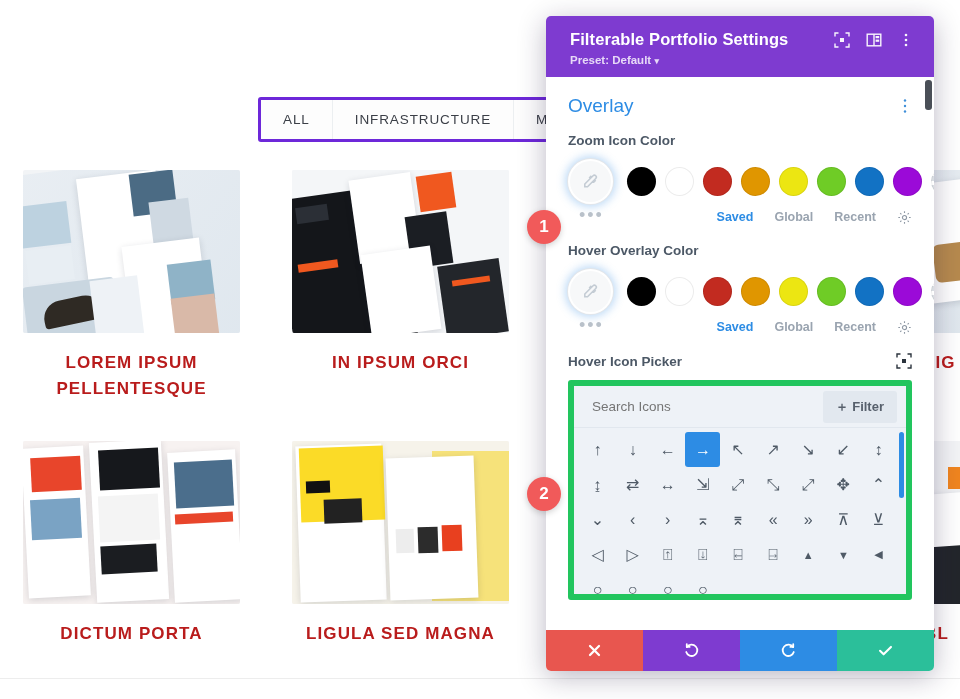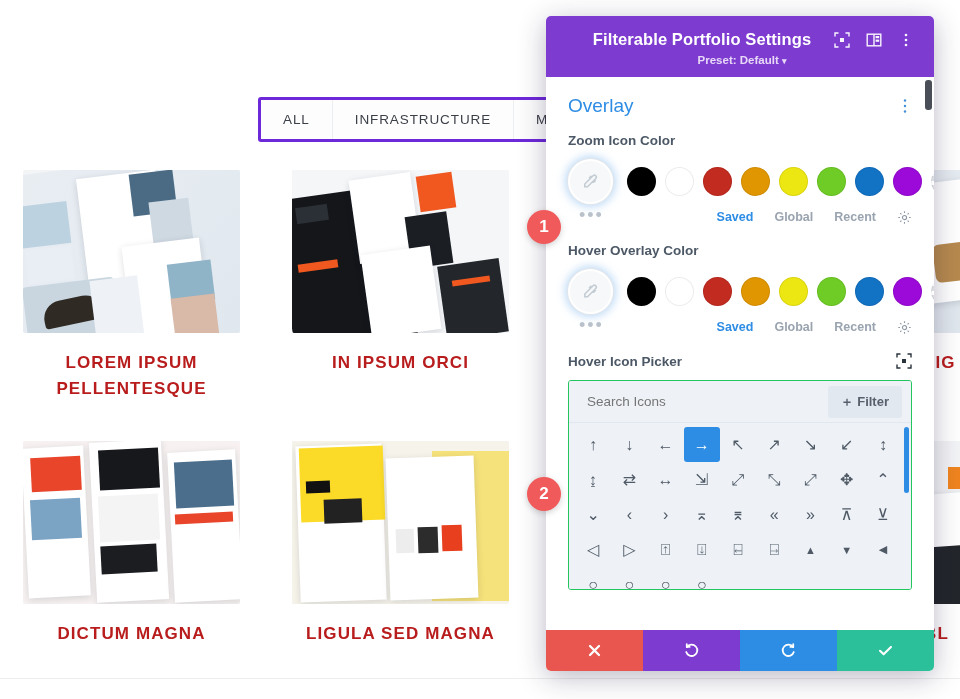--- a/index.html
+++ b/index.html
@@ -48,21 +48,20 @@
     position: absolute; top: 16px; left: 546px;
     width: 388px; height: 655px;
     border-radius: 5px; overflow: hidden;
     box-shadow: 0 6px 28px rgba(30,20,60,.3);
     background: #fff;
     display: flex; flex-direction: column;
   }
   .modal-header {
     background: #7E3BD0; color: #fff; padding: 14px 20px 11px 24px;
     position: relative;
-    text-align: center;
   }
   .mh-row { display: flex; align-items: center; }
   .mh-title { font-size: 16.5px; font-weight: 700; flex: 1; letter-spacing: .1px; }
   .mh-icons { display: flex; align-items: center; gap: 16px; }
   .mh-ico { width: 16px; height: 16px; opacity: .95; cursor: pointer; }
   .mh-preset { margin-top: 5px; font-size: 11.5px; font-weight: 700; color: #e7d9f7; }
   .mh-preset .caret { font-size: 9px; }
 
   .tabs { display: flex; background: #7E3BD0; }
   .tab {
@@ -109,21 +108,21 @@
   .dots3 { margin: 8px 0 0 11px; color: #b9c1ca; font-size: 18px; letter-spacing: 2px; line-height: 6px; }
   .swatch-meta { display: flex; align-items: flex-start; justify-content: flex-end; gap: 21px; margin-top: 6px; }
   .meta-link { font-size: 12.5px; font-weight: 700; color: #9aa4b0; cursor: pointer; }
   .meta-link.active { color: #2d8ce4; }
   .gear { width: 15px; height: 15px; cursor: pointer; }
 
   .field-row { display:flex; align-items:center; margin-bottom: 11px; }
   .field-row .field-label { margin-bottom: 0; flex: 1; }
 
   .icon-panel {
-    border: 1px solid #22c55e; border-radius: 3px; overflow: hidden;
+    border: 6px solid #22c55e; border-radius: 3px; overflow: hidden;
     background: #eef2f7;
   }
   .icon-search {
     display: flex; align-items: center; height: 42px;
     padding: 0 9px 0 18px; background: #eef2f7;
     border-bottom: 1px solid #e1e7ee;
   }
   .icon-search-input { flex: 1; font-size: 13.5px; color: #9aa7b5; }
   .filter-btn {
     background: #e2e8ef; color: #57606c; border-radius: 3px;
@@ -235,21 +234,21 @@
             <div class="bl" style="left:8px;top:58px;width:50px;height:40px;background:#7aa3c4;transform:rotate(-3deg);"></div>
             <div class="pg" style="left:70px;top:0px;width:72px;height:160px;transform:rotate(-3deg);"></div>
             <div class="bl" style="left:76px;top:8px;width:60px;height:40px;background:#16181c;transform:rotate(-3deg);"></div>
             <div class="bl" style="left:76px;top:54px;width:60px;height:46px;background:#f4f4f4;transform:rotate(-3deg);"></div>
             <div class="bl" style="left:78px;top:104px;width:56px;height:28px;background:#1b1d21;transform:rotate(-3deg);"></div>
             <div class="pg" style="left:148px;top:10px;width:68px;height:150px;transform:rotate(-3deg);"></div>
             <div class="bl" style="left:152px;top:20px;width:58px;height:46px;background:#4b6e8c;transform:rotate(-3deg);"></div>
             <div class="bl" style="left:152px;top:72px;width:58px;height:10px;background:#e8452b;transform:rotate(-3deg);"></div>
           </div>
         </div>
-        <div class="p-title">DICTUM MAGNA</div>
+        <div class="p-title">DICTUM PORTA</div>
       </div>
 
       <div class="p-item" style="left:292px; top:271px;">
         <div class="p-thumb">
           <div class="art">
             <div class="bl" style="inset:0;background:#f6f3ea;"></div>
             <div class="bl" style="left:140px;top:10px;width:80px;height:150px;background:#f6e27a;"></div>
             <div class="pg" style="left:6px;top:4px;width:86px;height:156px;transform:rotate(-2deg);"></div>
             <div class="bl" style="left:8px;top:6px;width:84px;height:74px;background:#fbdb27;transform:rotate(-2deg);"></div>
             <div class="bl" style="left:14px;top:40px;width:24px;height:12px;background:#111;transform:rotate(-2deg);"></div>

